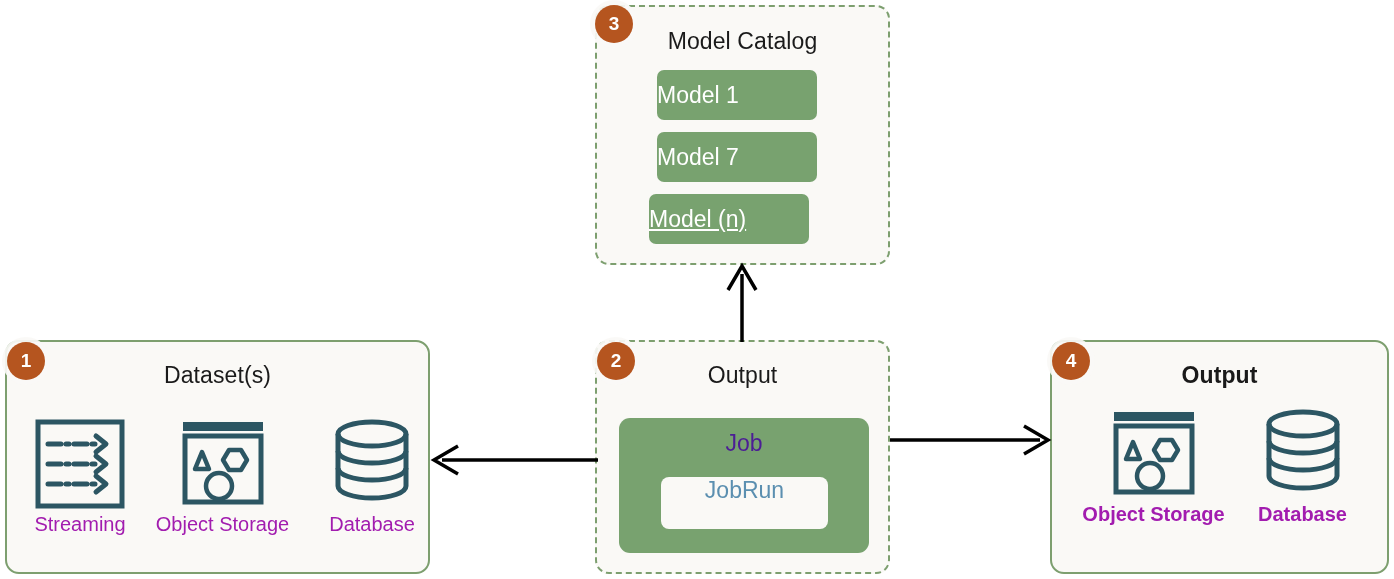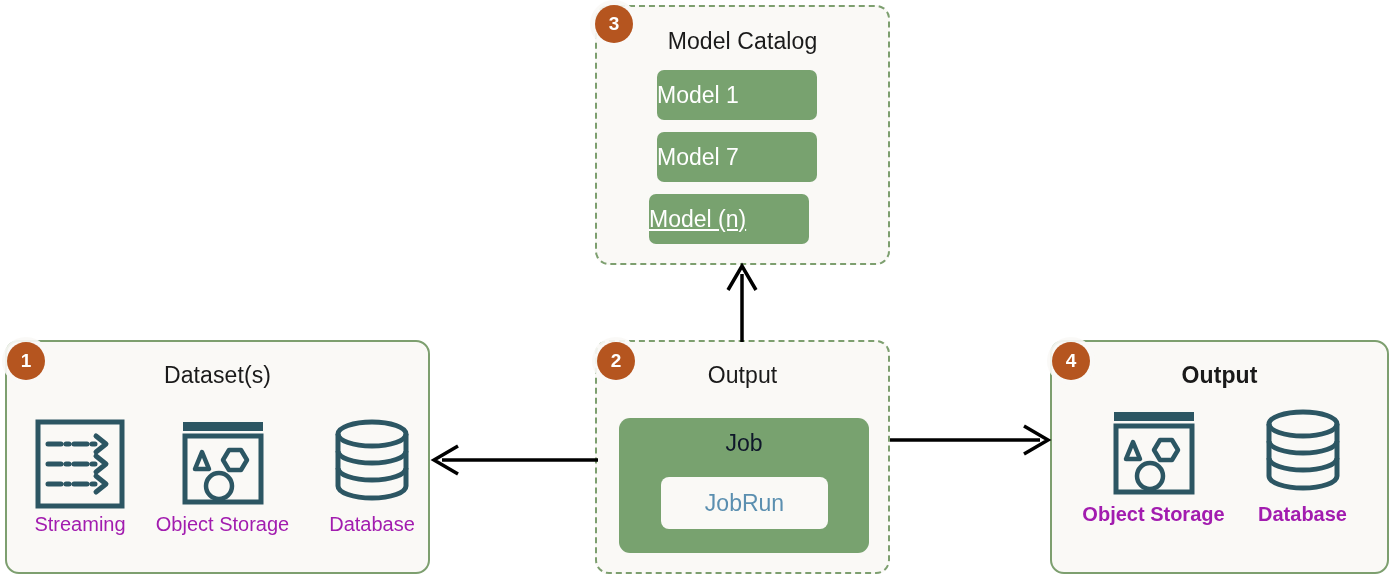--- a/index.html
+++ b/index.html
@@ -74,29 +74,28 @@
     background: #78a26f;
     border-radius: 11px;
     box-sizing: border-box;
   }
   .job-label {
     position: absolute;
     left: 0;
     right: 0;
     top: 12px;
     text-align: center;
-    color: #0f172a;
+    color: #4c1d95;
     font-size: 23px;
   }
   .jobrun-box {
     position: absolute;
     background: #faf9f6;
     border-radius: 8px;
     display: flex;
-    align-items: center;
     justify-content: center;
     color: #5b8fb0;
     font-size: 23px;
     box-sizing: border-box;
   }
 
   
   .icon-item {
     position: absolute;
     display: flex;

